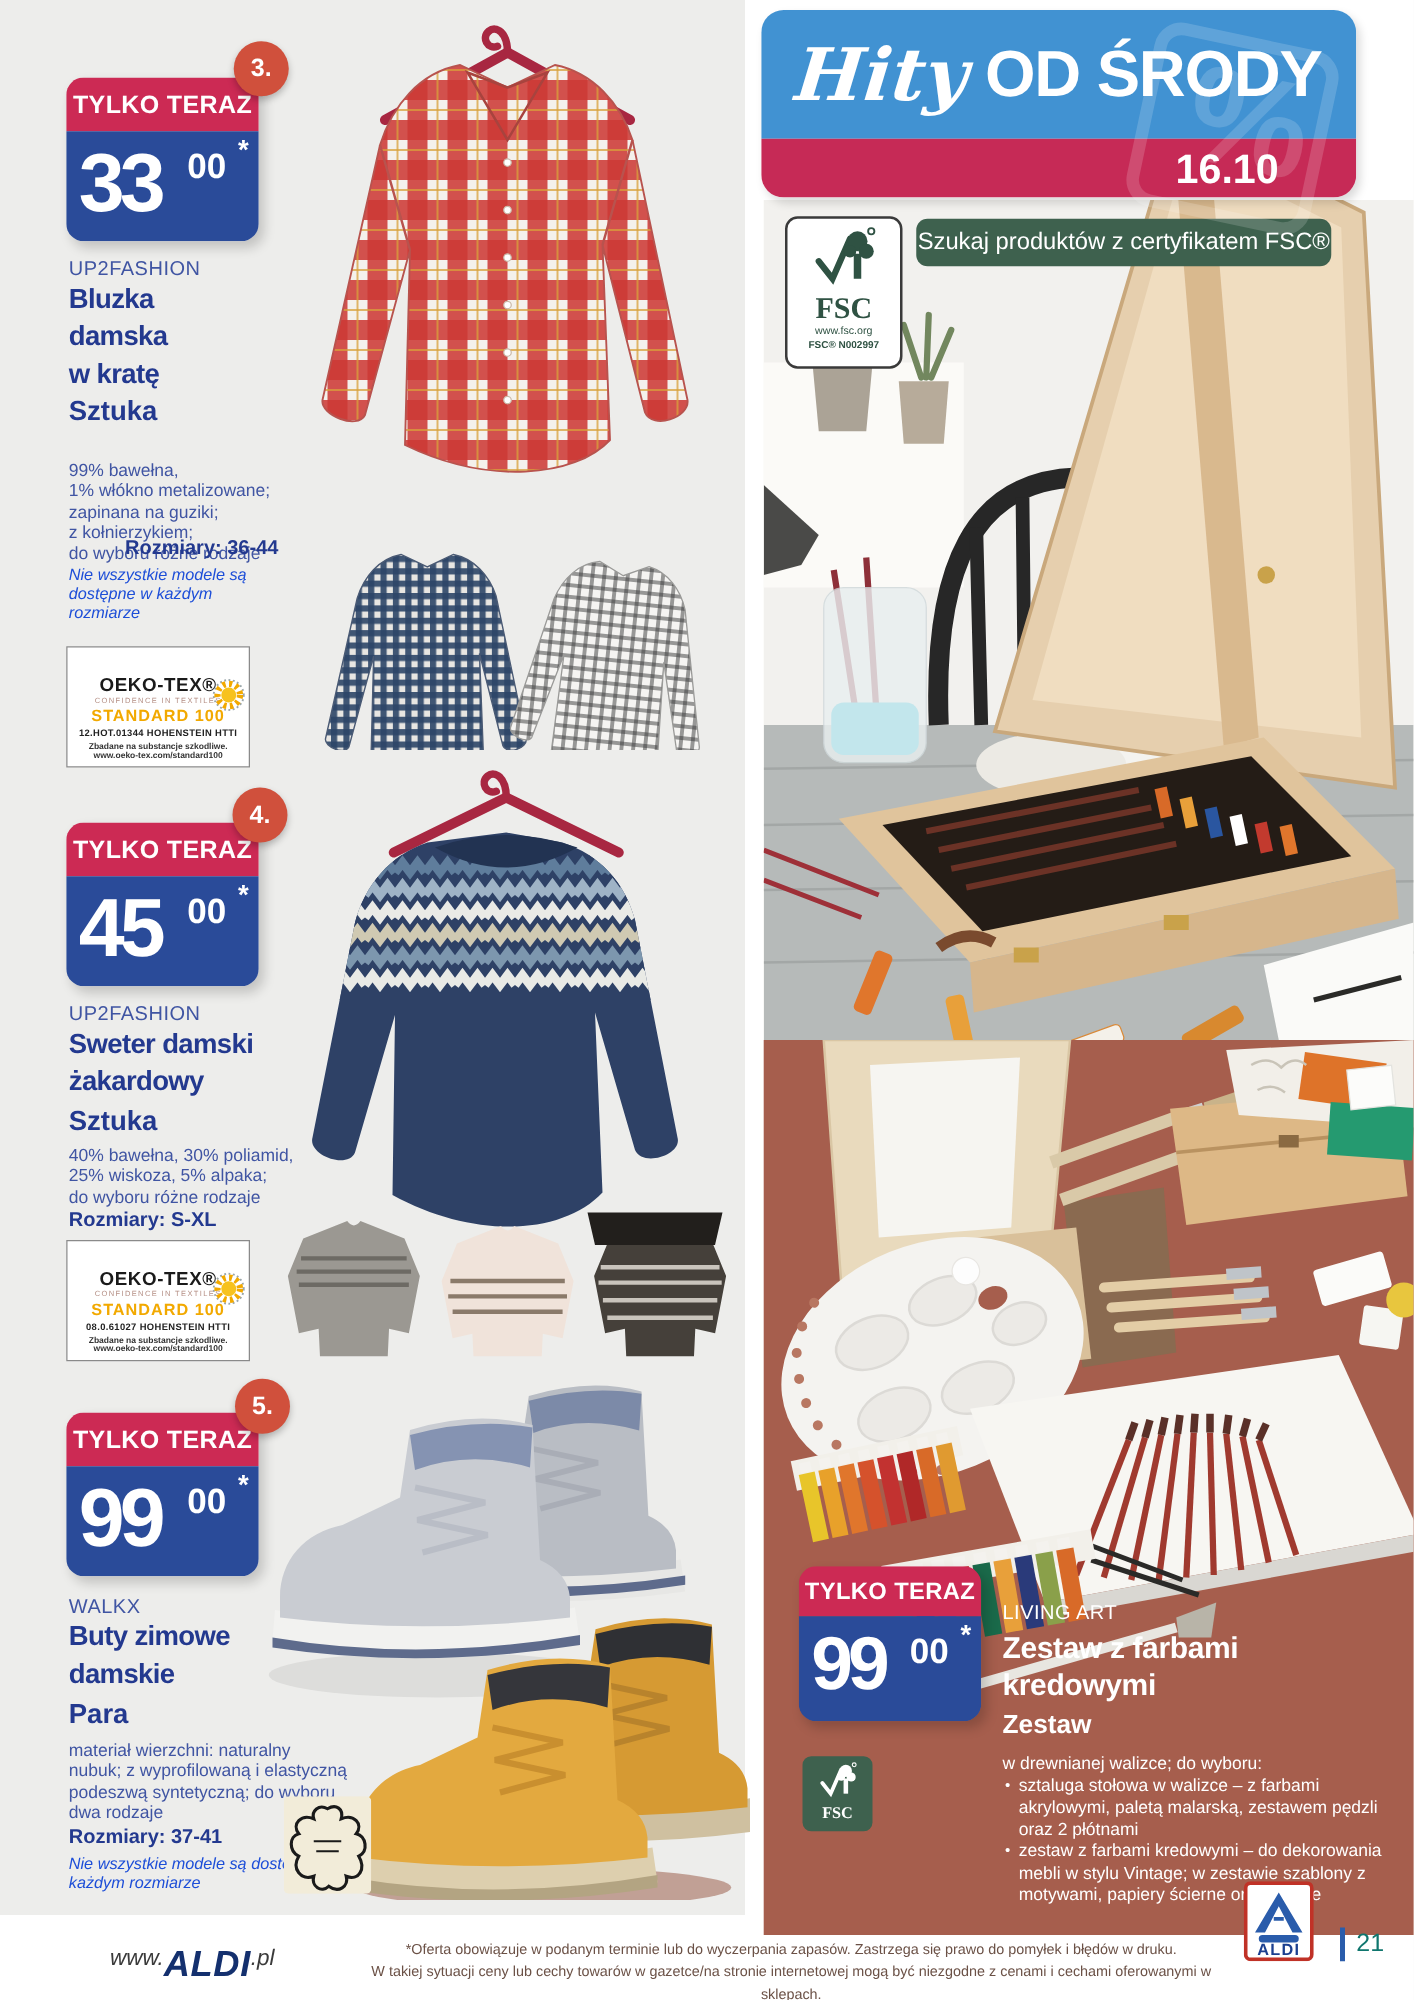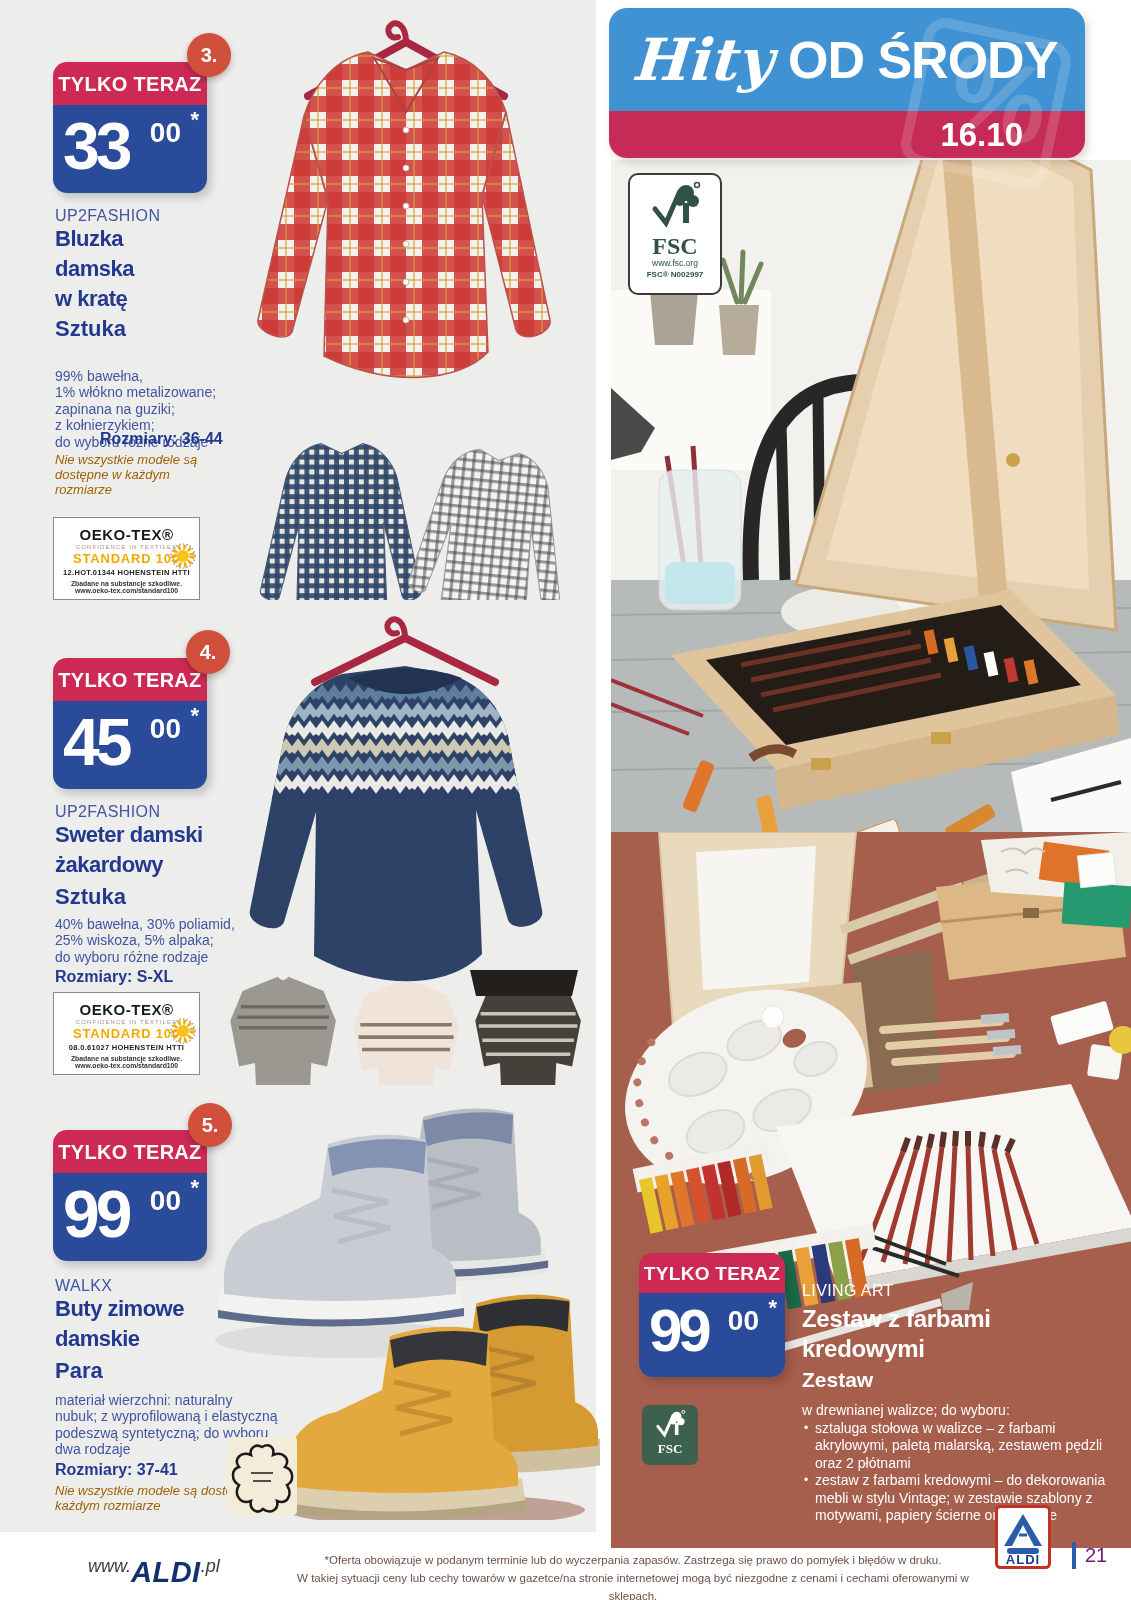--- a/index.html
+++ b/index.html
@@ -29,25 +29,25 @@
                 display:flex; align-items:center; justify-content:center;
                 box-shadow:0 3px 6px rgba(0,0,0,.25); z-index:6; }
 
   
   .brand { position:absolute; color:#4055a3; font-size:16px; letter-spacing:.4px; }
   .ptitle { position:absolute; color:#23398f; font-size:22px; font-weight:bold;
             line-height:30px; letter-spacing:-.5px; }
   .unit { position:absolute; color:#23398f; font-size:22px; font-weight:bold; }
   .desc { position:absolute; color:#4055a3; font-size:14px; line-height:16.4px; }
   .sizes { position:absolute; color:#23398f; font-size:16px; font-weight:bold; }
-  .note { position:absolute; color:#a16207; font-size:13px; font-style:italic; line-height:15px; }
+  .note { position:absolute; color:#1d4ed8; font-size:13px; font-style:italic; line-height:15px; }
 
   
   .oeko { position:absolute; width:147px; background:#fff; border:1px solid #8a8a8a;
-          text-align:center; padding:8px 4px 5px; z-index:4; }
+          text-align:center; padding:22px 4px 5px; z-index:4; }
   .oeko-brand { font-size:15px; font-weight:bold; color:#1a1a1a; letter-spacing:.5px; }
   .oeko-sub { font-size:6px; color:#b58f85; letter-spacing:1.1px; margin-top:1px; }
   .oeko-std { font-size:13px; font-weight:bold; color:#f2a900; letter-spacing:.8px; margin-top:1px; }
   .oeko-cert { font-size:7.5px; font-weight:bold; color:#222; margin-top:2px; letter-spacing:.3px; }
   .oeko-tested { font-size:6.8px; font-weight:bold; color:#333; margin-top:3px; }
   .oeko-url { font-size:6.8px; font-weight:bold; color:#333; }
   .oeko-sun { position:absolute; right:2px; top:24px; }
 
   
   .hity-header { position:absolute; left:-2px; top:8px; width:476px; border-radius:18px;
@@ -97,21 +97,21 @@
   
   .footer-site { position:absolute; left:88px; top:1556px; display:flex; align-items:flex-start;
                  color:#3a3a3a; z-index:6;font-style:italic; }
   .fs-www, .fs-pl { font-size:18px; }
   .fs-brand { font-size:29px; font-weight:bold; color:#14306e; letter-spacing:.5px; }
   .legal { position:absolute; left:280px; top:1551px; width:706px; text-align:center;
            font-size:11.5px; color:#6b5146; line-height:18px; z-index:6; }
   .aldi-logo { position:absolute; left:995px; top:1505px; z-index:7; }
   .page-num { position:absolute; left:1072px; top:1542px; display:flex; align-items:center; z-index:7; }
   .page-num .bar { width:4px; height:27px; background:#2a5cab; margin-right:9px; }
-  .page-num .num { font-size:20px; color:#701a75; }
+  .page-num .num { font-size:20px; color:#0f766e; }
 
   .illus { position:absolute; z-index:1; }
 </style>
 </head>
 <body>
 
 <div class="page">
 
   <div class="left-col">
 
@@ -450,20 +450,21 @@
           <circle cx="39" cy="14" r="8" fill="#2f5243"></circle>
           <circle cx="46" cy="22" r="6" fill="#2f5243"></circle>
           <circle cx="33" cy="22" r="5" fill="#2f5243"></circle>
           <rect x="36" y="24" width="6" height="20" fill="#2f5243"></rect>
           <circle cx="50" cy="6" r="2.5" fill="none" stroke="#2f5243" stroke-width="1.5"></circle>
         </svg>
         <div class="fsc-name">FSC</div>
         <div class="fsc-url">www.fsc.org</div>
         <div class="fsc-lic">FSC® N002997</div>
       </div>
+      <div class="fsc-pill">Szukaj produktów z certyfikatem FSC®</div>
     </div>
 
     <div class="brown-section">
       <svg class="scene" width="520" height="716" viewBox="0 0 520 716">
         <rect width="520" height="716" fill="#a65e4d"></rect>
         <polygon points="48,0 245,0 228,185 62,195" fill="#e9dabd" stroke="#d9c6a4" stroke-width="2"></polygon>
         <polygon points="85,20 205,14 198,150 92,158" fill="#f6f5f1"></polygon>
         <polygon points="240,130 320,118 330,250 255,262" fill="#8a6a50"></polygon>
         <polygon points="150,160 250,150 262,255 162,266" fill="#d9c09a"></polygon>
         <g>

